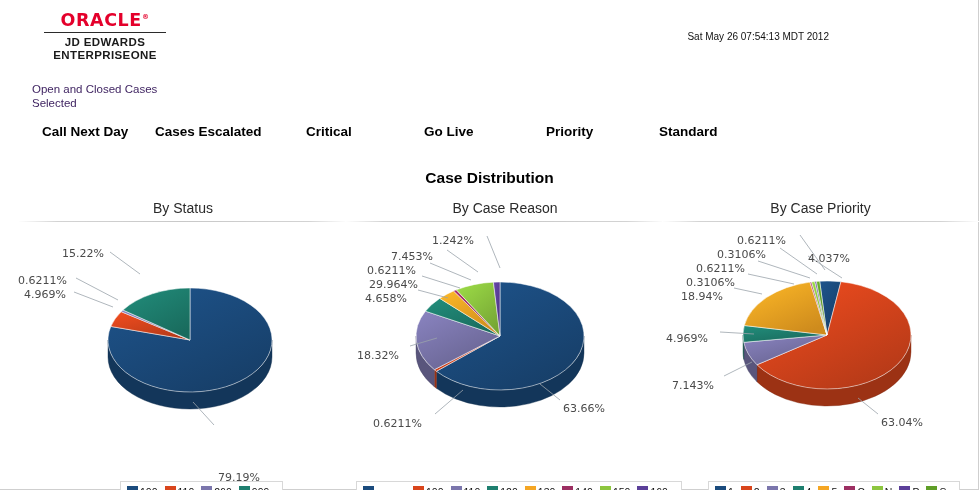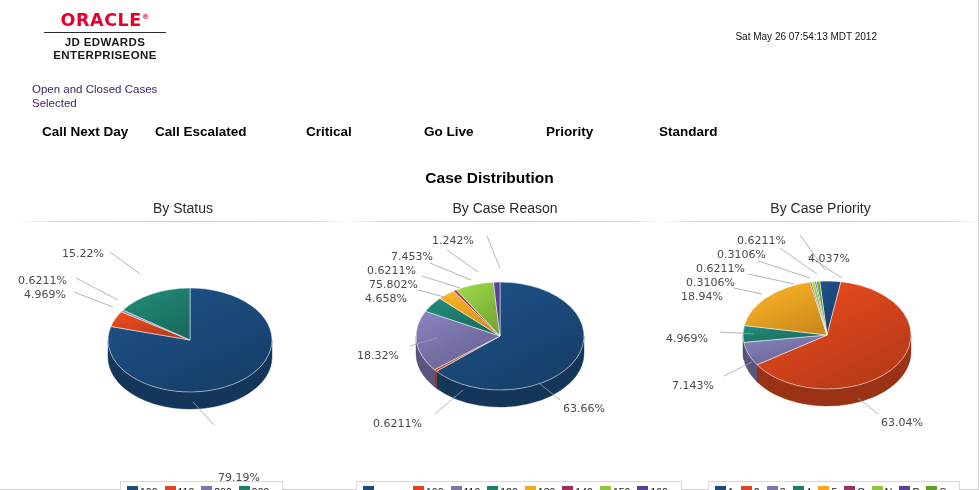--- a/index.html
+++ b/index.html
@@ -19,21 +19,21 @@
     width: 979px; height: 490px;
     background: #fff;
     border-right: 1px solid #cfcfcf;
     border-bottom: 1px solid #cfcfcf;
     box-sizing: border-box;
   }
 
   
   .header {
     position: absolute; left: 0; top: 0;
-    width: 841px; height: 72px; padding-left: 48px;
+    width: 841px; height: 72px;
   }
   .logo-box {
     position: absolute; left: 44px; top: 8px;
     width: 122px;
     text-align: center;
   }
   .logo-oracle {
     color: #e4002b;
     font-family: "DejaVu Sans", sans-serif;
     font-weight: bold;
@@ -149,21 +149,21 @@
     <div class="timestamp">Sat May 26 07:54:13 MDT 2012</div>
   </div>
 
   <div class="selection-note">
     <div>Open and Closed Cases</div>
     <div>Selected</div>
   </div>
 
   <div class="catrow" id="catrow">
       <span style="left: 42px;">Call Next Day</span>
-      <span style="left: 155px;">Call Escalated</span>
+      <span style="left: 155px;">Cases Escalated</span>
       <span style="left: 306px;">Critical</span>
       <span style="left: 424px;">Go Live</span>
       <span style="left: 546px;">Priority</span>
       <span style="left: 659px;">Standard</span>
     </div>
 
   <div class="dist-title">Case Distribution</div>
 
   <div id="panels">
       <div class="panel" style="left: 18px; width: 330px;">
@@ -291,21 +291,21 @@
               <line x1="77" y1="54" x2="115" y2="66" stroke="#9aa3ab" stroke-width="0.8"></line>
               <line x1="85" y1="41" x2="126" y2="58" stroke="#9aa3ab" stroke-width="0.8"></line>
               <line x1="102" y1="28" x2="133" y2="50" stroke="#9aa3ab" stroke-width="0.8"></line>
               <line x1="142" y1="14" x2="155" y2="46" stroke="#9aa3ab" stroke-width="0.8"></line>
             </g>
           </svg>
           <span class="plabel" style="left: 218px; top: 180px;">63.66%</span>
           <span class="plabel" style="left: 28px; top: 195px;">0.6211%</span>
           <span class="plabel" style="left: 12px; top: 127px;">18.32%</span>
           <span class="plabel" style="left: 20px; top: 70px;">4.658%</span>
-          <span class="plabel" style="left: 24px; top: 56px;">75.802%</span>
+          <span class="plabel" style="left: 24px; top: 56px;">29.964%</span>
           <span class="plabel" style="left: 22px; top: 42px;">0.6211%</span>
           <span class="plabel" style="left: 46px; top: 28px;">7.453%</span>
           <span class="plabel" style="left: 87px; top: 12px;">1.242%</span>
           <div class="legend" style="left: 11px; top: 259px;">
             <span class="li">
               <span class="sw" style="background: rgb(27, 75, 125);"></span>
               <span class="lb blank"></span>
             </span>
             <span class="li">
               <span class="sw" style="background: rgb(217, 69, 28);"></span>

